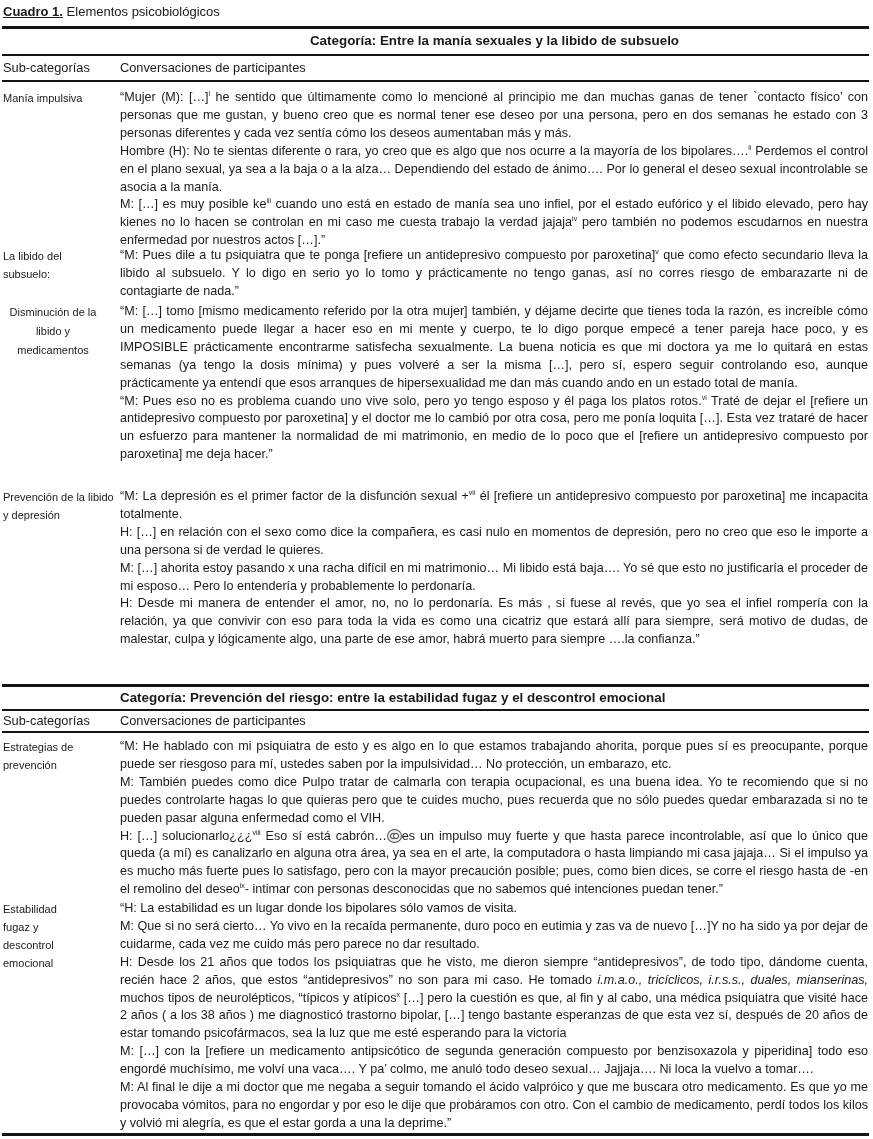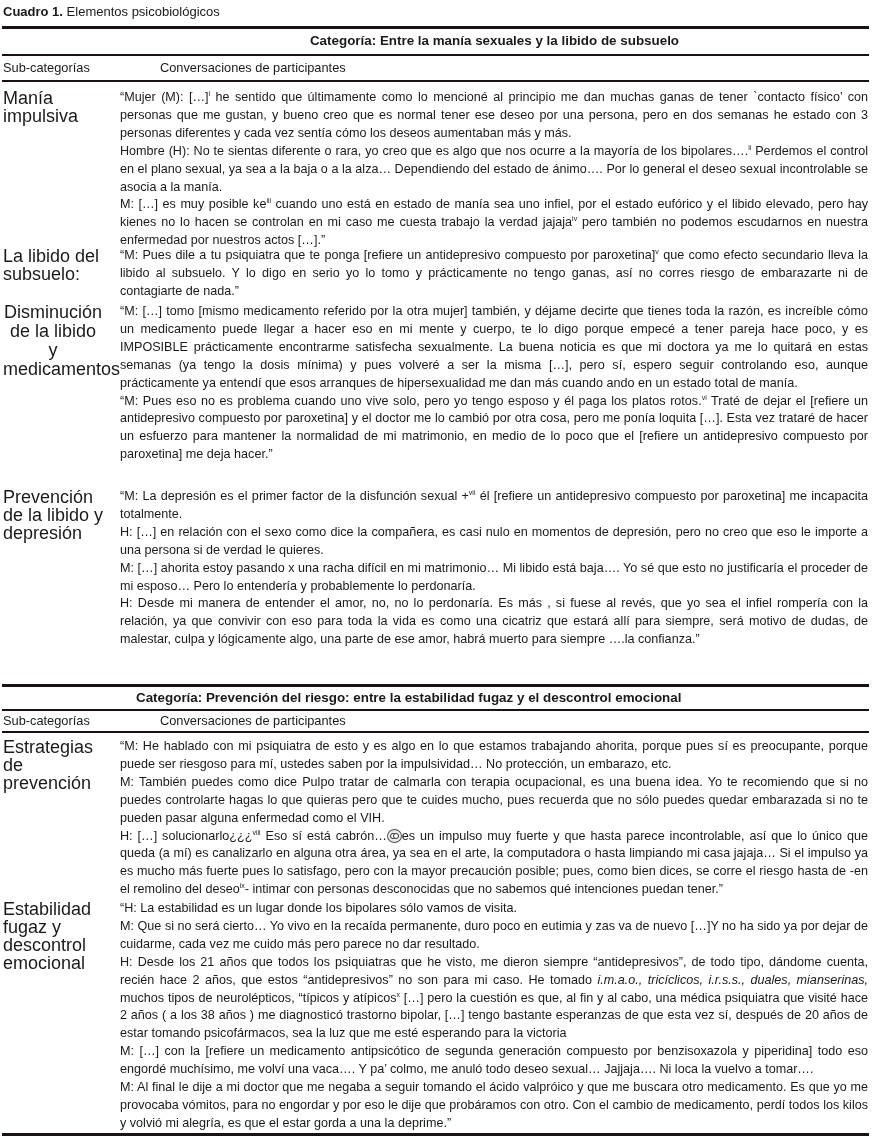--- a/index.html
+++ b/index.html
@@ -5,28 +5,28 @@
   html, body { margin: 0; padding: 0; background: #ffffff; }
   body {
     width: 873px; height: 1139px; overflow: hidden;
     font-family: "Liberation Sans", "DejaVu Sans", sans-serif;
     color: #1a1a1a;
     font-size: 12.6px;
     line-height: 17.9px;
   }
   .page { position: relative; width: 873px; height: 1139px; }
   .caption { position: absolute; left: 3px; top: 3px; font-size: 13px; line-height: 17px; }
-  .caption b { font-weight: bold; }
+  .caption b { font-weight: bold; text-decoration: underline; }
   .rule { position: absolute; left: 2px; width: 867px; background: #1a1212; }
   .rule.thick { height: 3px; }
   .rule.mid { height: 2px; }
   .cat-title { position: absolute; left: 120px; right: 4px; text-align: center; font-weight: bold; font-size: 13.4px; line-height: 18px; }
   .hdr-sub { position: absolute; left: 3px; font-size: 12.8px; }
-  .hdr-conv { position: absolute; left: 120px; font-size: 12.8px; margin-left: 40px; }
-  .row-label { position: absolute; left: 3px; width: 113px; font-size: 18px; line-height: 18px; }
+  .hdr-conv { position: absolute; left: 120px; font-size: 12.8px; }
+  .row-label { position: absolute; left: 3px; width: 113px; font-size: 11px; line-height: 18px; }
   .row-text { position: absolute; left: 120px; width: 748px; text-align: justify; }
   .row-text p { margin: 0; text-align: justify; }
   sup { font-size: 7px; line-height: 0; vertical-align: 5px; }
   i { font-style: italic; }
   .emoji { display: inline-block; width: 15px; height: 14px; border-radius: 50%; border: 1px solid #555; background: #e8e8e8; vertical-align: -3px; position: relative; box-sizing: border-box; }
   .emoji::before, .emoji::after { content: ""; position: absolute; top: 3px; width: 4px; height: 4px; border-radius: 50%; border: 1px solid #333; background: #fff; }
   .emoji::before { left: 2px; } .emoji::after { right: 2px; }
 </style>
 </head>
 <body>
@@ -64,21 +64,21 @@
 
   <div class="row-label" style="top:488px; width:115px;">Prevención de la libido y depresión</div>
   <div class="row-text" style="top:488px">
       <p>“M: La depresión es el primer factor de la disfunción sexual +<sup>vii</sup> él [refiere un antidepresivo compuesto por paroxetina] me incapacita totalmente.</p>
       <p>H: […] en relación con el sexo como dice la compañera, es casi nulo en momentos de depresión, pero no creo que eso le importe a una persona si de verdad le quieres.</p>
       <p>M: […] ahorita estoy pasando x una racha difícil en mi matrimonio… Mi libido está baja…. Yo sé que esto no justificaría el proceder de mi esposo… Pero lo entendería y probablemente lo perdonaría.</p>
       <p>H: Desde mi manera de entender el amor, no, no lo perdonaría. Es más , si fuese al revés, que yo sea el infiel rompería con la relación, ya que convivir con eso para toda la vida es como una cicatriz que estará allí para siempre, será motivo de dudas, de malestar, culpa y lógicamente algo, una parte de ese amor, habrá muerto para siempre ….la confianza.”</p>
     </div>
 
   <div class="rule thick" style="top:684px"></div>
-  <div class="cat-title" style="top:689px; text-align:left; left:136px;">Categoría: Prevención del riesgo: entre la estabilidad fugaz y el descontrol emocional</div>
+  <div class="cat-title" style="top:689px; text-align:left; left:120px;">Categoría: Prevención del riesgo: entre la estabilidad fugaz y el descontrol emocional</div>
   <div class="rule mid" style="top:709px"></div>
   <div class="hdr-sub" style="top:712px">Sub-categorías</div>
   <div class="hdr-conv" style="top:712px">Conversaciones de participantes</div>
   <div class="rule mid" style="top:731px"></div>
 
   <div class="row-label" style="top:738px; width:100px;">Estrategias de prevención</div>
   <div class="row-text" style="top:738px">
       <p>“M: He hablado con mi psiquiatra de esto y es algo en lo que estamos trabajando ahorita, porque pues sí es preocupante, porque puede ser riesgoso para mí, ustedes saben por la impulsividad… No protección, un embarazo, etc.</p>
       <p>M: También puedes como dice Pulpo tratar de calmarla con terapia ocupacional, es una buena idea. Yo te recomiendo que si no puedes controlarte hagas lo que quieras pero que te cuides mucho, pues recuerda que no sólo puedes quedar embarazada si no te pueden pasar alguna enfermedad como el VIH.</p>
       <p>H: […] solucionarlo¿¿¿<sup>viii</sup> Eso sí está cabrón…<span class="emoji"></span>es un impulso muy fuerte y que hasta parece incontrolable, así que lo único que queda (a mí) es canalizarlo en alguna otra área, ya sea en el arte, la computadora o hasta limpiando mi casa jajaja… Si el impulso ya es mucho más fuerte pues lo satisfago, pero con la mayor precaución posible; pues, como bien dices, se corre el riesgo hasta de -en el remolino del deseo<sup>ix</sup>- intimar con personas desconocidas que no sabemos qué intenciones puedan tener.”</p>

